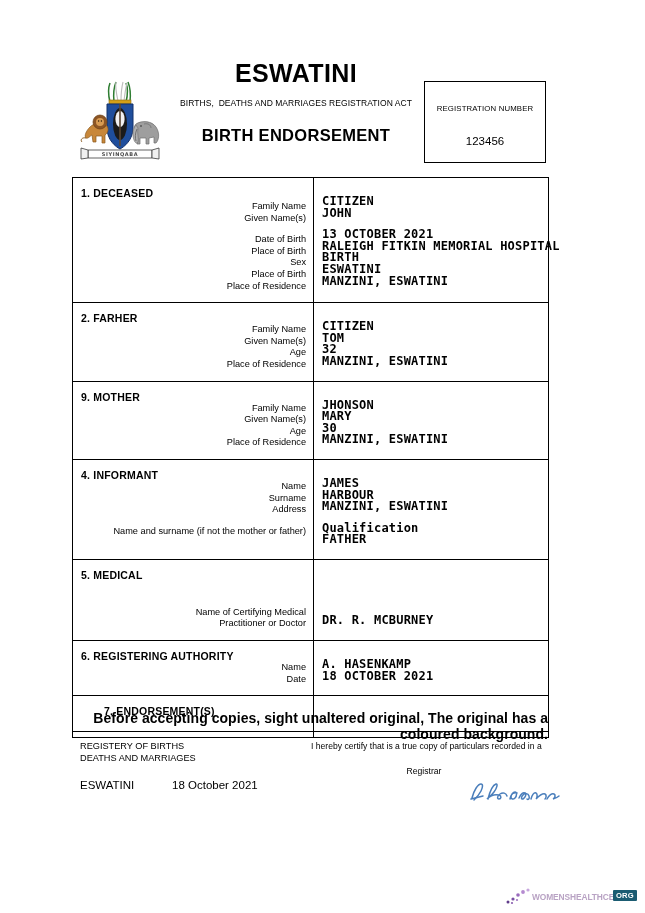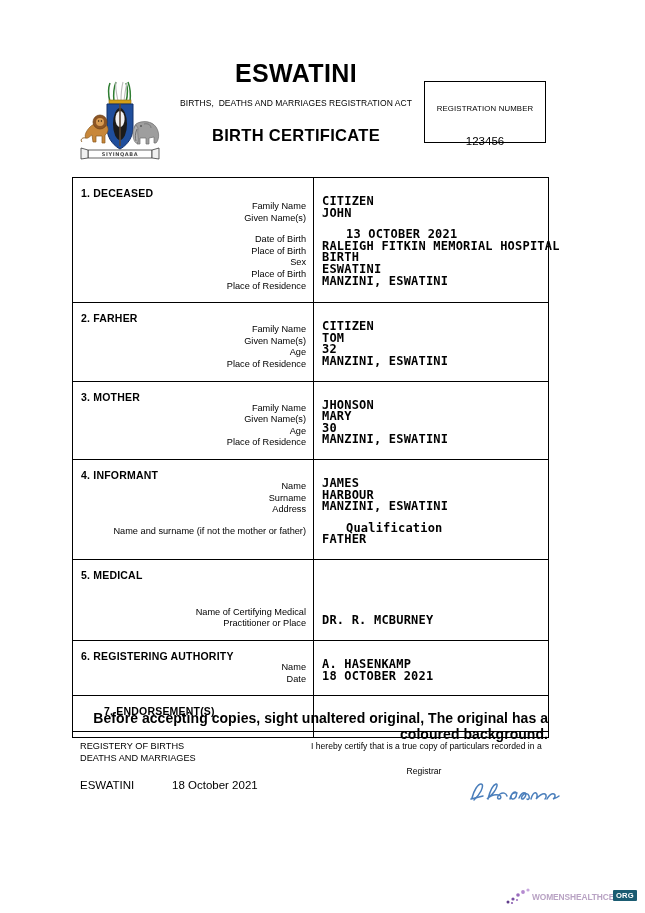--- a/index.html
+++ b/index.html
@@ -59,21 +59,21 @@
     font-size: 16.5px;
     font-weight: bold;
     letter-spacing: 0.3px;
     margin-top: 18px;
   }
   .reg-box {
     position: absolute;
     left: 424px;
     top: 81px;
     width: 122px;
-    height: 62px;
+    height: 82px;
     border: 1.4px solid #000;
     box-sizing: border-box;
     text-align: center;
   }
   .reg-label {
     font-size: 7.8px;
     margin-top: 22px;
     letter-spacing: 0.15px;
   }
   .reg-value {
@@ -120,21 +120,21 @@
     padding: 0 6px 10px 8px;
     font-family: "DejaVu Sans Mono", "Liberation Mono", monospace;
     font-weight: bold;
     font-size: 12px;
     letter-spacing: 0.2px;
   }
   .val {
     line-height: 11.6px;
     white-space: nowrap;
   }
-  .val.gap { margin-top: 10px; margin-left: 24px; }
+  .val.gap { margin-top: 10px; }
   .pad-top { padding-top: 26px; }
 
   
   .notice {
     position: absolute;
     left: 72px;
     top: 710px;
     width: 476px;
     text-align: right;
     font-size: 14px;
@@ -273,21 +273,21 @@
         <path d="M22 70 L86 70 L86 78 L22 78 Z" fill="#fdfdfd" stroke="#3a3a3a" stroke-width="0.8"></path>
         <path d="M22 70 L15 68 L15 79 L22 78 Z" fill="#f0f0f0" stroke="#3a3a3a" stroke-width="0.8"></path>
         <path d="M86 70 L93 68 L93 79 L86 78 Z" fill="#f0f0f0" stroke="#3a3a3a" stroke-width="0.8"></path>
         <text x="54" y="76.3" font-family="DejaVu Sans, sans-serif" font-size="5" font-weight="bold" fill="#4a4a4a" text-anchor="middle" letter-spacing="0.6">SIYINQABA</text>
       </svg>
     </div>
 
     <div class="title-block">
       <div class="doc-title">ESWATINI</div>
       <div class="doc-act">BIRTHS,  DEATHS AND MARRIAGES REGISTRATION ACT</div>
-      <div class="doc-subtitle">BIRTH CERTIFICATE</div>
+      <div class="doc-subtitle">BIRTH ENDORSEMENT</div>
     </div>
 
     <div class="reg-box">
       <div class="reg-label">REGISTRATION NUMBER</div>
       <div class="reg-value">123456</div>
     </div>
   </div>
 
   <table class="cert-table">
     <colgroup>
@@ -336,21 +336,21 @@
               <div style="height: 18px;"></div>
               <div class="val">CITIZEN</div>
               <div class="val">TOM</div>
               <div class="val">32</div>
               <div class="val">MANZINI, ESWATINI</div>
             </div>
           </td>
         </tr>
         <tr>
           <td>
-            <div class="sec-head">3. MOTHER</div>
+            <div class="sec-head">9. MOTHER</div>
             <div class="labels">
               <div class="lbl">Family Name</div>
               <div class="lbl">Given Name(s)</div>
               <div class="lbl">Age</div>
               <div class="lbl">Place of Residence</div>
             </div>
           </td>
           <td>
             <div class="values">
               <div style="height: 18px;"></div>
@@ -381,21 +381,21 @@
               <div class="val gap">Qualification</div>
               <div class="val">FATHER</div>
             </div>
           </td>
         </tr>
         <tr>
           <td>
             <div class="sec-head">5. MEDICAL</div>
             <div class="labels pad-top">
               <div class="lbl wide">Name of Certifying Medical</div>
-              <div class="lbl">Practitioner or Place</div>
+              <div class="lbl">Practitioner or Doctor</div>
             </div>
           </td>
           <td>
             <div class="values pad-top">
               <div style="height: 18px;"></div>
               <div class="val">&nbsp;</div>
               <div class="val">DR. R. MCBURNEY</div>
             </div>
           </td>
         </tr>

